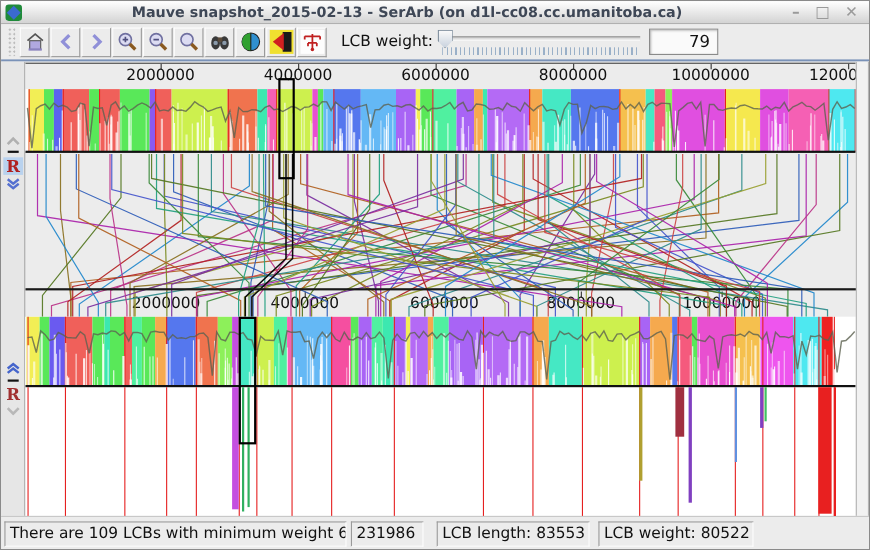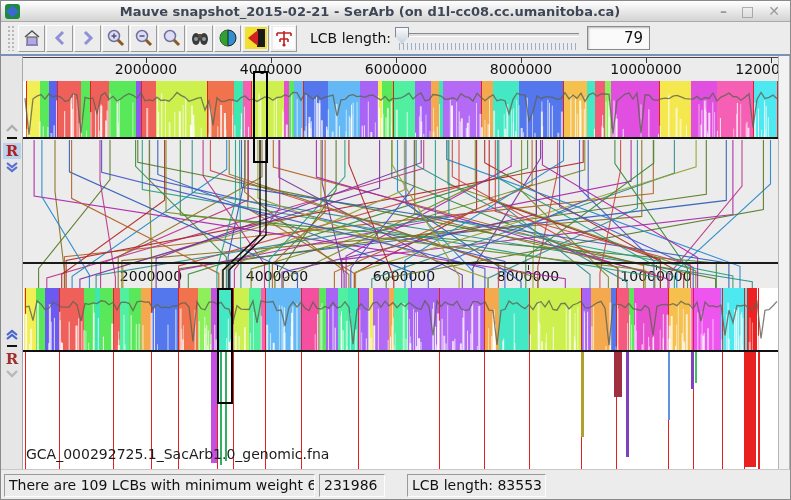--- a/index.html
+++ b/index.html
@@ -53,30 +53,30 @@
   .sep-line{position:absolute;left:0;top:206px;width:757px;height:2px;background:#1a1a1a;z-index:5;}
   .ruler2{position:absolute;left:0;top:209px;width:755px;height:22px;z-index:4;}
   .sel-rect{position:absolute;border:2px solid #000;background:transparent;z-index:7;}
   .redline{position:absolute;width:1px;background:#e52020;}
   .hanger{position:absolute;}
   svg.layer{position:absolute;left:0;pointer-events:none;}
 
   
   .statusbar{position:absolute;left:0;top:468px;width:100%;height:32px;background:#ececec;border-top:1px solid #c8c8c8;display:flex;align-items:center;padding:0 3px;gap:4px;}
   .sb-cell{height:23px;background:#ececec;border:1px solid;border-color:#9a9a9a #fdfdfd #fdfdfd #9a9a9a;font-size:14px;color:#111;padding:2px 4px 0 4px;white-space:nowrap;overflow:hidden;}
-  .sb1{width:311px;} .sb2{width:113px;} .sb3{width:66px;margin-right:18px;} .sb4{width:139px;margin-right:4px;} .sb5{width:141px;}
+  .sb1{width:311px;} .sb2{width:113px;} .sb3{width:66px;margin-right:8px;} .sb4{width:139px;margin-right:4px;} .sb5{width:141px;}
 </style>
 </head>
 <body>
 
 <div class="window">
 
   <div class="titlebar">
     <div class="win-icon"></div>
-    <div class="title-text">Mauve snapshot_2015-02-21 - SerArb (on d1l-cc08.cc.umanitoba.ca)</div>
+    <div class="title-text">Mauve snapshot_2015-02-13 - SerArb (on d1l-cc08.cc.umanitoba.ca)</div>
     <div class="win-btns">
       <span>–</span>
       <span>□</span>
       <span>✕</span>
     </div>
   </div>
 
   <div class="toolbar-row">
     <div class="drag-handle"></div>
     <div id="tb-buttons" style="display:flex;">
@@ -161,21 +161,21 @@
         <div class="tb-btn">
           <span>
             <svg width="22" height="22">
               <rect x="0" y="0" width="22" height="22" fill="#fdfdfd"></rect>
               <path d="M11 4 V18 M4 6 H18 M4 6 V9 M18 6 V9 M7 12 H15 M7 12 V15 M15 12 V15" fill="none" stroke="#c02020" stroke-width="1.6"></path>
               <circle cx="11" cy="18" r="1.6" fill="#c02020"></circle>
             </svg>
           </span>
         </div>
       </div>
-    <span class="lcb-label">LCB length:</span>
+    <span class="lcb-label">LCB weight:</span>
     <div class="slider">
       <div class="track"></div>
       <div class="thumb"></div>
       <div class="ticks"></div>
     </div>
     <div class="weight-field">79</div>
   </div>
 
   <div class="viewer">
     <div class="side-strip">
@@ -967,23 +967,23 @@
           <div class="hanger" style="left: 591px; top: 0px; width: 8px; height: 45px; background: rgb(160, 48, 64);"></div>
           <div class="hanger" style="left: 603px; top: 0px; width: 3px; height: 105px; background: rgb(128, 64, 192);"></div>
           <div class="hanger" style="left: 645px; top: 0px; width: 2px; height: 68px; background: rgb(96, 144, 224);"></div>
           <div class="hanger" style="left: 668px; top: 0px; width: 3px; height: 37px; background: rgb(128, 64, 192);"></div>
           <div class="hanger" style="left: 672px; top: 0px; width: 2px; height: 31px; background: rgb(64, 192, 96);"></div>
           <div class="hanger" style="left: 721px; top: 0px; width: 12px; height: 115px; background: rgb(232, 32, 32);"></div>
           <div class="hanger" style="left: 735px; top: 0px; width: 2px; height: 153px; background: rgb(232, 32, 32);"></div>
         </div>
       <div class="sel-rect" id="sel1" style="left: 230px; top: 15px; width: 15px; height: 92px;"></div>
       <div class="sel-rect" id="sel2" style="left: 194px; top: 232px; width: 16px; height: 116px;"></div>
-      <div class="glabel" style="left:3px;top:390px;font-size:14px;">GCA_000292725.1_SacArb1.0_genomic.fna</div>
     </div>
     <div class="right-strip"></div>
   </div>
 
   <div class="statusbar">
     <div class="sb-cell sb1">There are 109 LCBs with minimum weight 63</div>
     <div class="sb-cell sb3">231986</div>
     <div class="sb-cell sb4">LCB length: 83553</div>
+    <div class="sb-cell sb5">LCB weight: 80522</div>
   </div>
 </div>
 
 </body></html>

